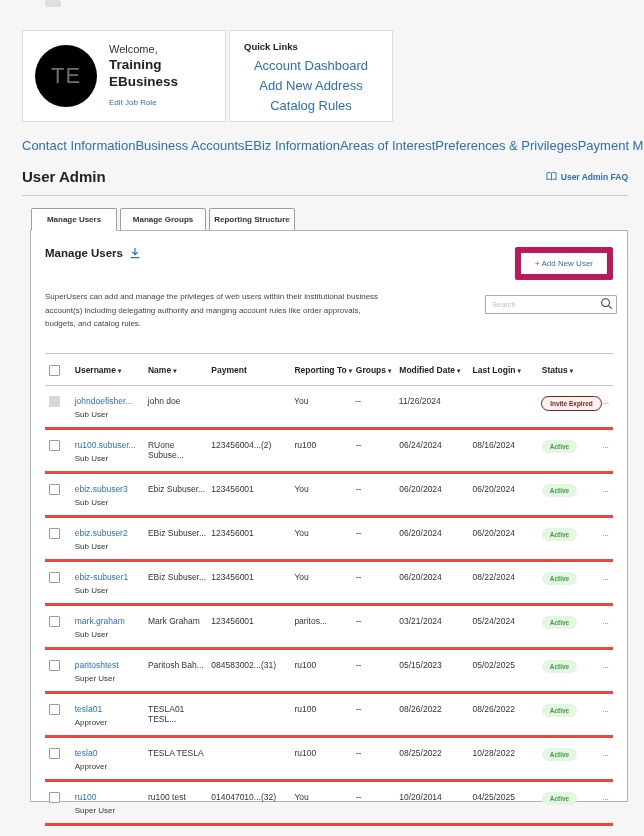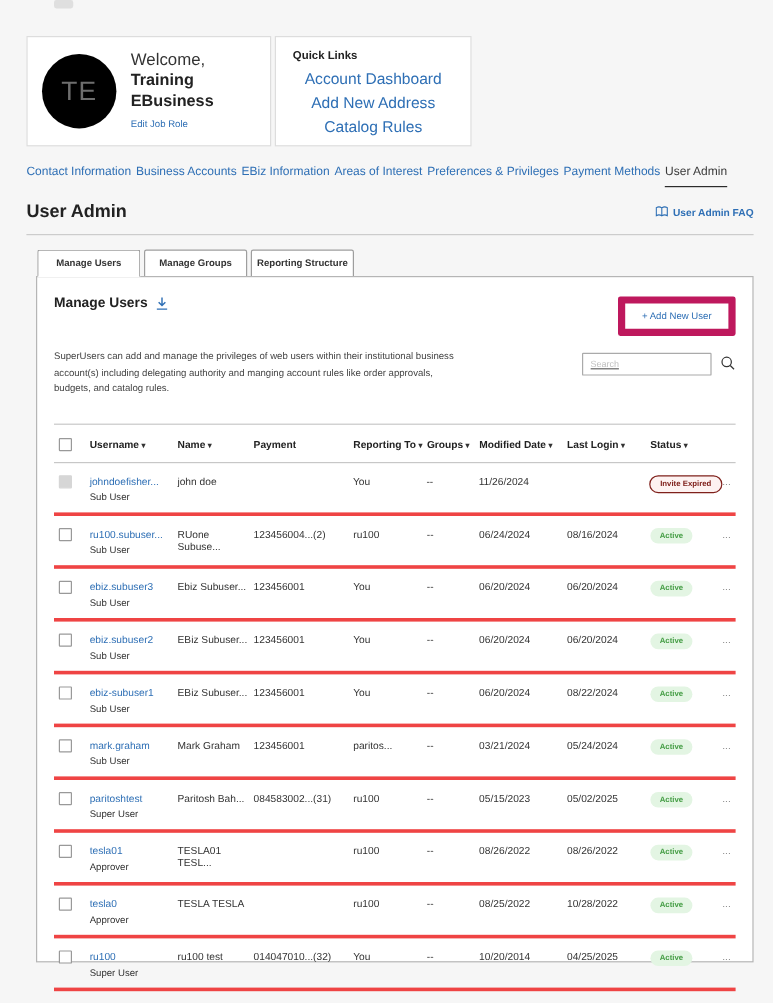--- a/index.html
+++ b/index.html
@@ -18,32 +18,32 @@
     background:#9a9a9a; opacity:.25; border-radius:2px; }
 
   
   .header-cards { position:absolute; top:30px; left:22px; display:flex; gap:3px; }
   .profile-card { width:204px; height:92px; background:#fff; border:1px solid #ddd;
     display:flex; align-items:center; padding:10px 12px; }
   .avatar { width:62px; height:62px; border-radius:50%; background:#000000;
     display:flex; align-items:center; justify-content:center;
     font-size:22px; color:#6e6e6e; letter-spacing:1px; flex:0 0 auto; }
   .profile-text { margin-left:12px; }
-  .welcome { font-size:14px; color:#333; margin-bottom:2px; }
+  .welcome { font-size:11px; color:#333; margin-bottom:2px; }
   .uname { font-size:13.5px; font-weight:bold; color:#222; line-height:1.25; }
   .edit-role { display:inline-block; font-size:8px; color:#2e6fb5; margin-top:5px; }
   .quicklinks-card { width:164px; height:92px; background:#fff; border:1px solid #ddd;
     padding:10px 14px; }
   .ql-title { font-size:9.5px; font-weight:bold; color:#222; margin-bottom:6px; }
   .ql-link { display:block; font-size:13px; color:#2e6fb5; margin-bottom:5px; cursor:pointer;text-align:center; }
 
   
   .topnav { position:absolute; top:138px; left:22px; width:584px;
     display:flex; justify-content:space-between; align-items:flex-start; }
-  .nav-item { font-size:10px; color:#2e6fb5; cursor:pointer; white-space:nowrap; padding-bottom:6px; }
+  .nav-item { font-size:13px; color:#2e6fb5; cursor:pointer; white-space:nowrap; padding-bottom:6px; }
   .nav-item.active { color:#3a3a3a; border-bottom:1.5px solid #2b2b2b; }
 
   
   .title-row { position:absolute; top:168px; left:22px; width:606px;
     display:flex; justify-content:space-between; align-items:center; }
   .page-title { font-size:15px; font-weight:bold; color:#222; }
   .faq-link { font-size:8.5px; font-weight:bold; color:#2e6fb5; display:flex; align-items:center; gap:4px; cursor:pointer; }
   .title-divider { position:absolute; top:195px; left:22px; width:606px; border-top:1px solid #ccc; }
 
   
@@ -57,22 +57,22 @@
   .panel { position:absolute; top:230px; left:30px; width:598px; height:572px;
     background:#fff; border:1px solid #b5b5b5; padding:16px 14px 0 14px; }
   .panel-head { display:flex; justify-content:space-between; align-items:flex-start; }
   .mu-title { font-size:11.5px; font-weight:bold; color:#222; display:flex; align-items:center; gap:6px; }
   .dl-icon { display:inline-flex; cursor:pointer; }
   .add-user-btn { background:#fff; border:6px solid #be185d; border-radius:2px;
     color:#2e6fb5; font-size:8px; padding:6px 14px; cursor:pointer;
     font-family:"Liberation Sans",sans-serif; }
   .mu-desc { width:348px; font-size:8px; color:#444; line-height:1.7; margin-top:10px; }
   .search-wrap { position:absolute; right:14px; top:62px; width:128px; }
-  .search-input { width:108px; height:19px; border:1px solid #aaa; border-radius:1px;
-    font-size:7.5px; padding:0 6px; color:#333; font-family:"Liberation Sans",sans-serif;text-decoration:underline; }
+  .search-input { width:132px; height:19px; border:1px solid #aaa; border-radius:1px;
+    font-size:7.5px; padding:0 6px; color:#333; font-family:"Liberation Sans",sans-serif; }
   .search-input::placeholder { color:#c0c0c0; }
   .search-icon { position:absolute; right:0; top:3px; cursor:pointer; }
 
   
   .table { margin-top:22px; }
   .tr { display:flex; align-items:flex-start; border-bottom:3px solid #ef4444; padding:10px 0 8px 4px; }
   .tr.head { border-top:1px solid #c7c7c7; border-bottom:1px solid #c7c7c7; padding:11px 0 9px 4px; }
   .td { font-size:8.5px; color:#333; padding-right:4px; word-wrap:break-word; }
   .th { font-size:8.5px; font-weight:bold; color:#222; white-space:nowrap; }
   .caret { font-size:6.5px; margin-left:2px; color:#333; }

